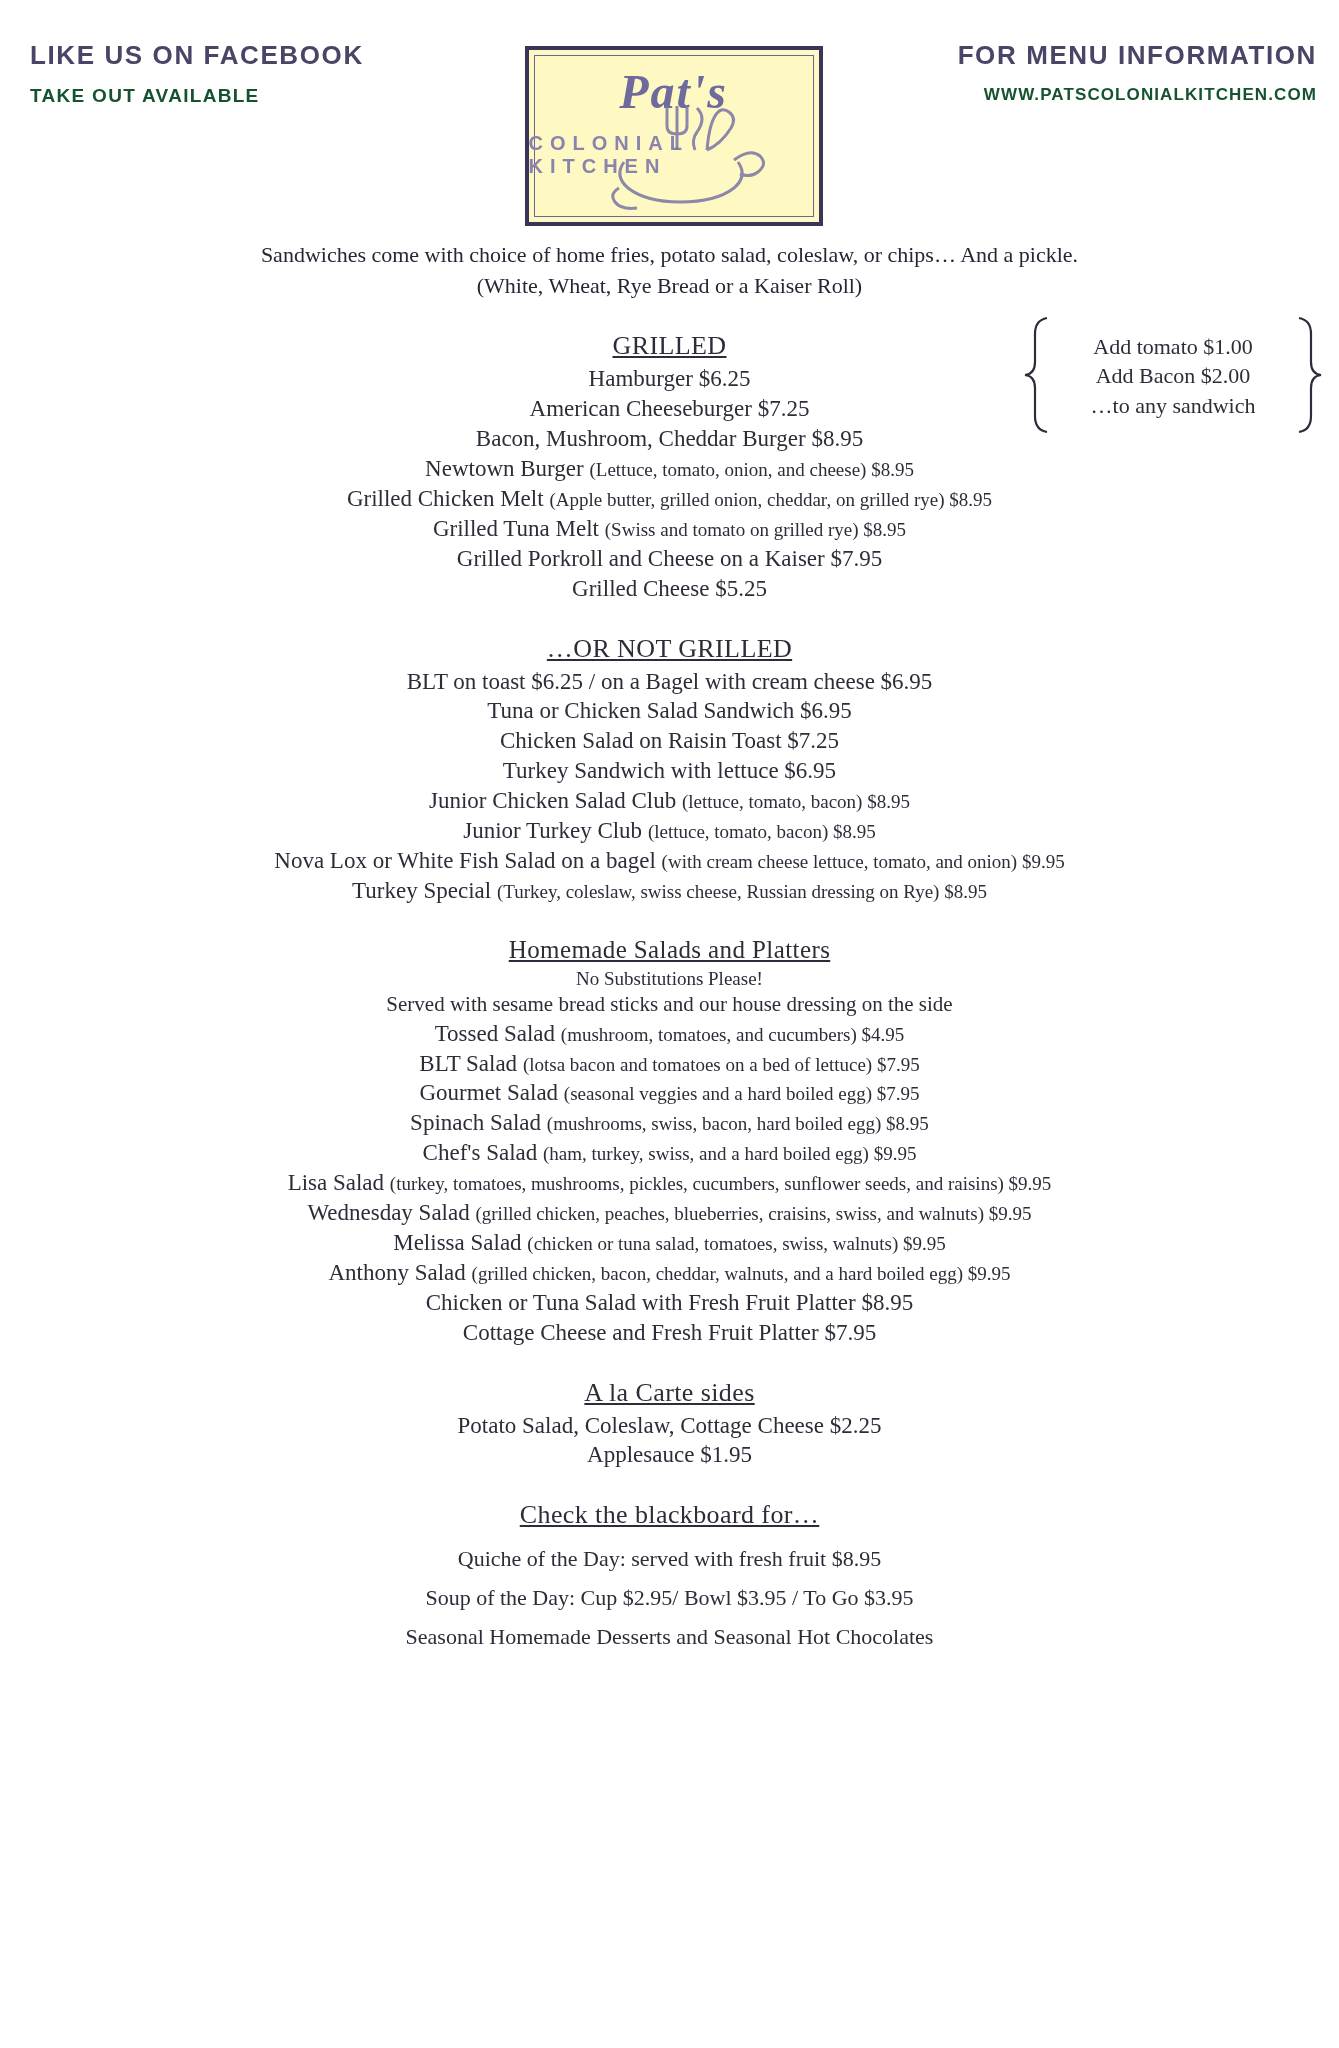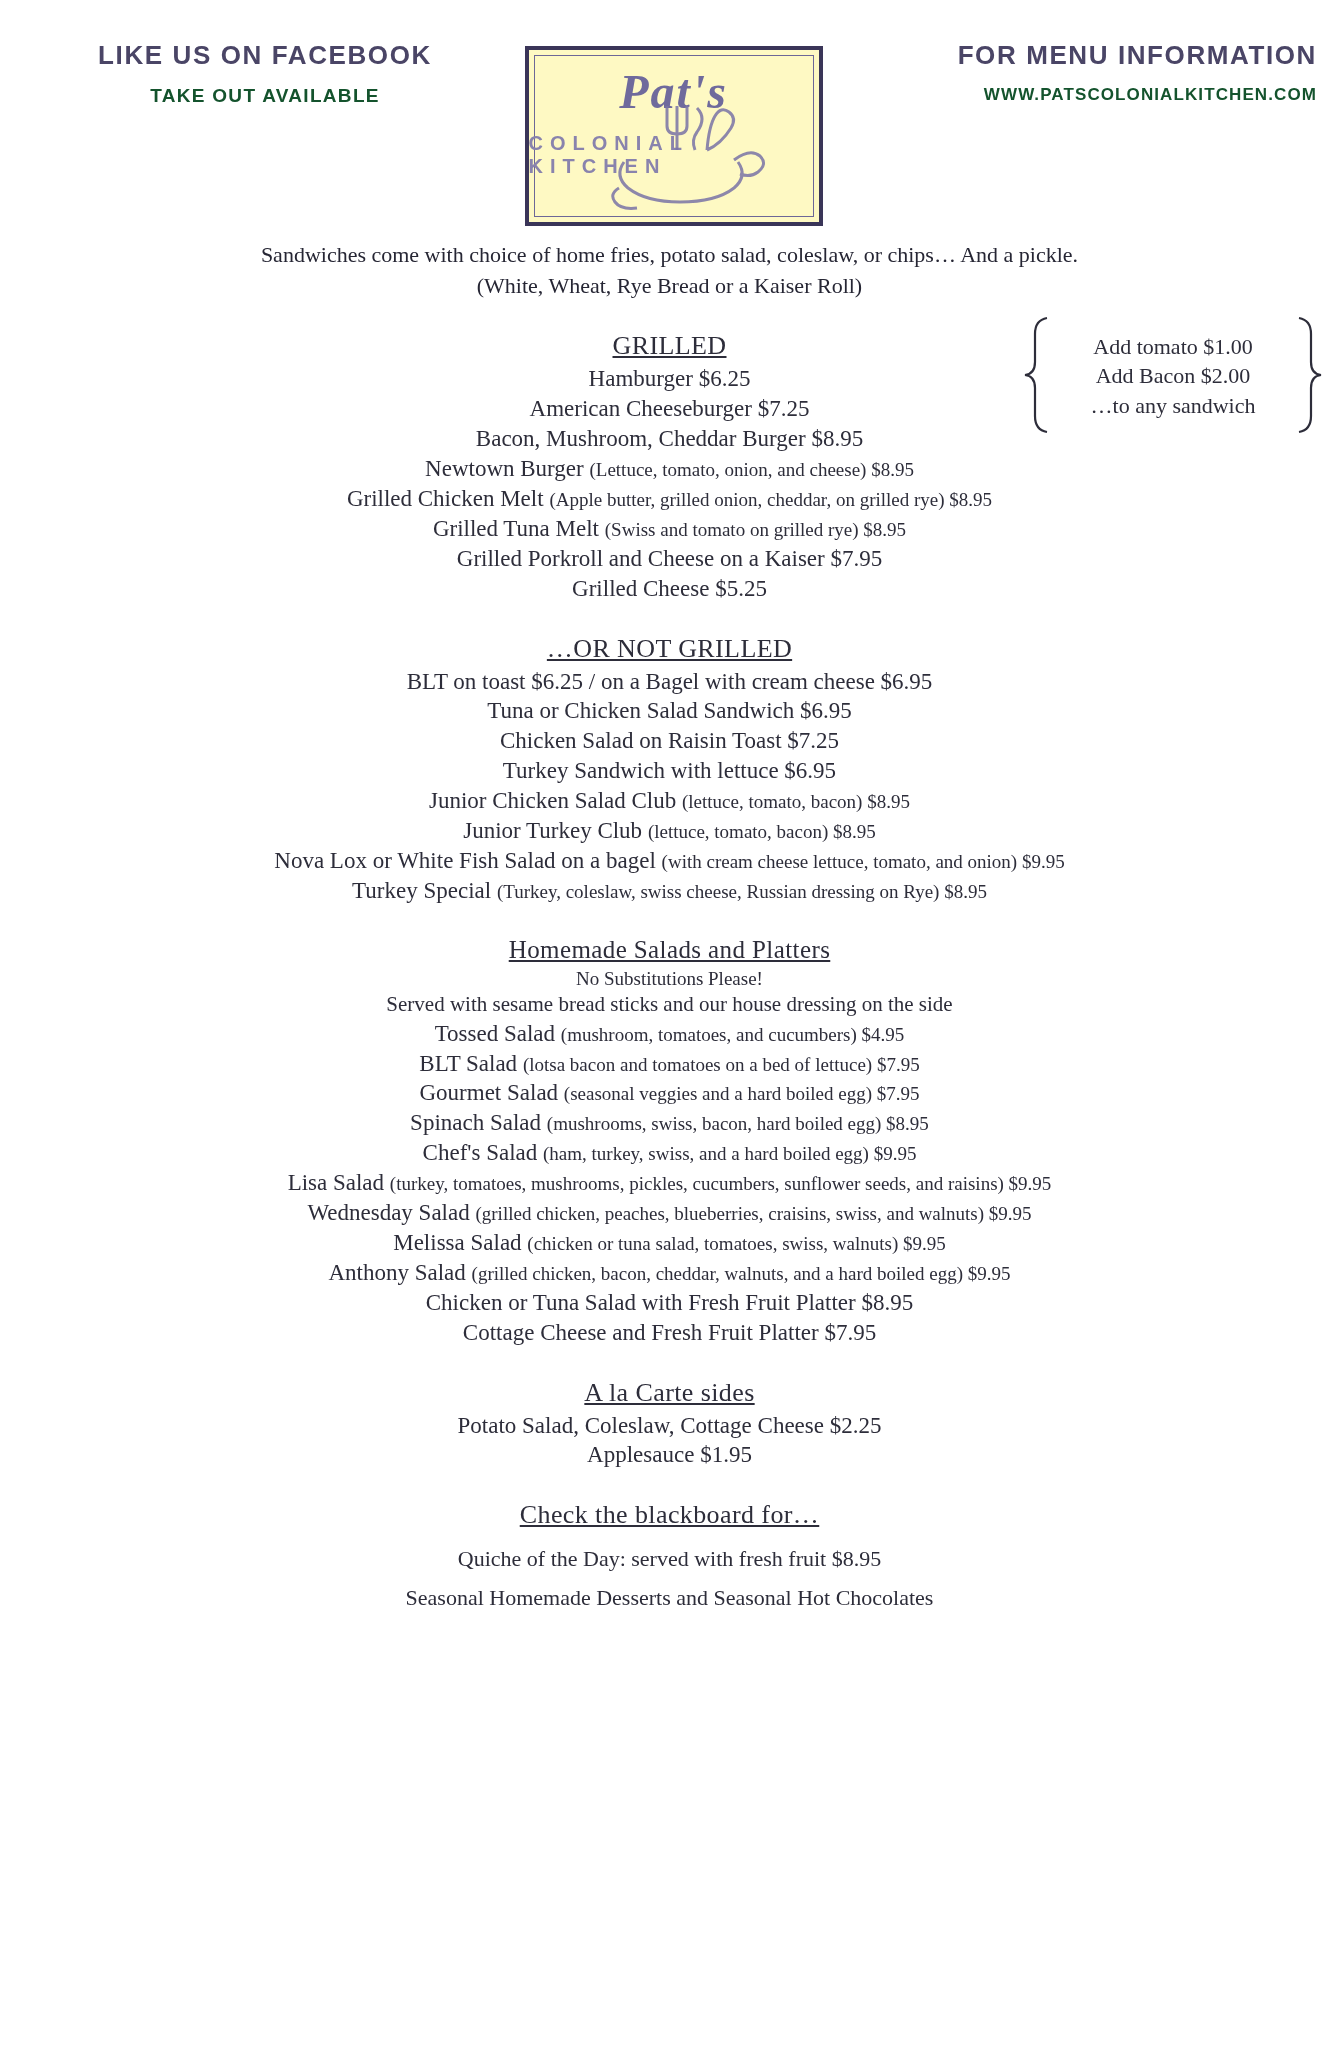--- a/index.html
+++ b/index.html
@@ -29,21 +29,21 @@
     height: 225px;
     display: flex;
     align-items: flex-start;
     justify-content: space-between;
     padding: 40px 22px 0 30px;
     box-sizing: border-box;
   }
   .header-col {
     width: 470px;
   }
-  .header-col.left { text-align: center; }
+  .header-col.left { text-align: left; }
   .header-col.right { text-align: right; }
 
   .hdr-line1 {
     font-family: "Liberation Sans", sans-serif;
     font-weight: bold;
     font-size: 26px;
     letter-spacing: 1.6px;
     color: #4a4566;
     text-transform: uppercase;
     margin: 0 0 14px 0;
@@ -290,17 +290,18 @@
 
     <div class="section">
       <div class="section-title">A la Carte sides</div>
       <div class="item"><span>Potato Salad, Coleslaw, Cottage Cheese $2.25</span></div>
       <div class="item"><span>Applesauce $1.95</span></div>
     </div>
 
     <div class="section">
       <div class="section-title">Check the blackboard for…</div>
       <div class="blackboard-item">Quiche of the Day:  served with fresh fruit $8.95</div>
+      <div class="blackboard-item">Soup of the Day: Cup $2.95/ Bowl $3.95 / To Go $3.95</div>
       <div class="blackboard-item">Seasonal Homemade Desserts and Seasonal Hot Chocolates</div>
     </div>
 
   </div>
 </div>
 
 </body></html>

